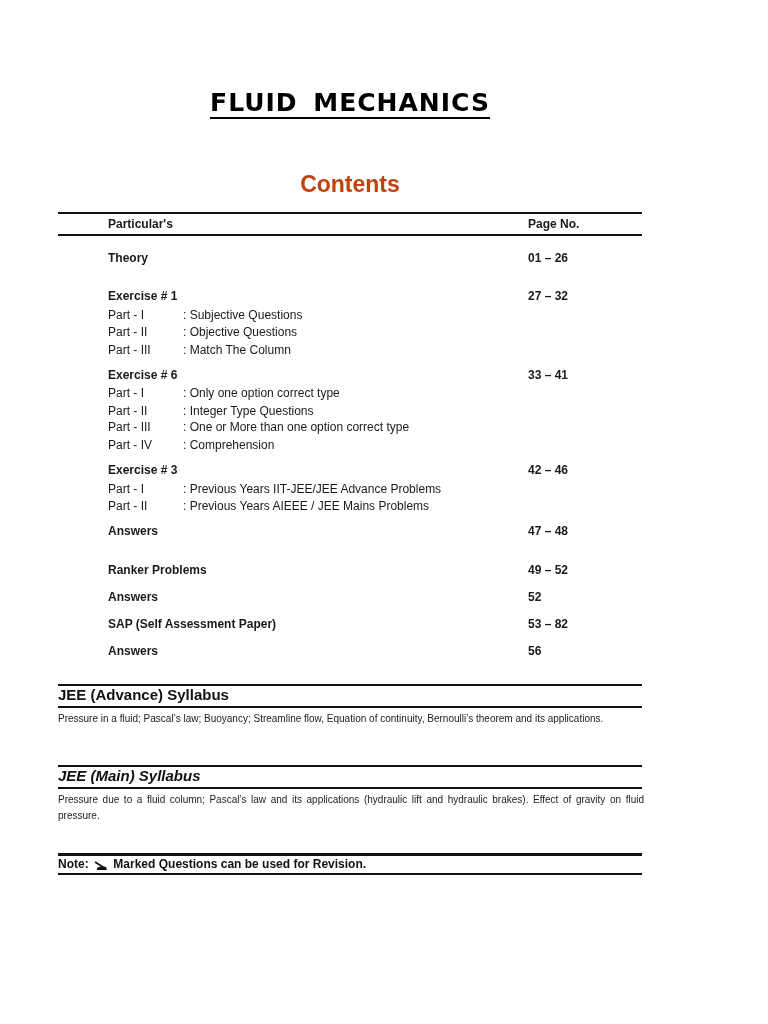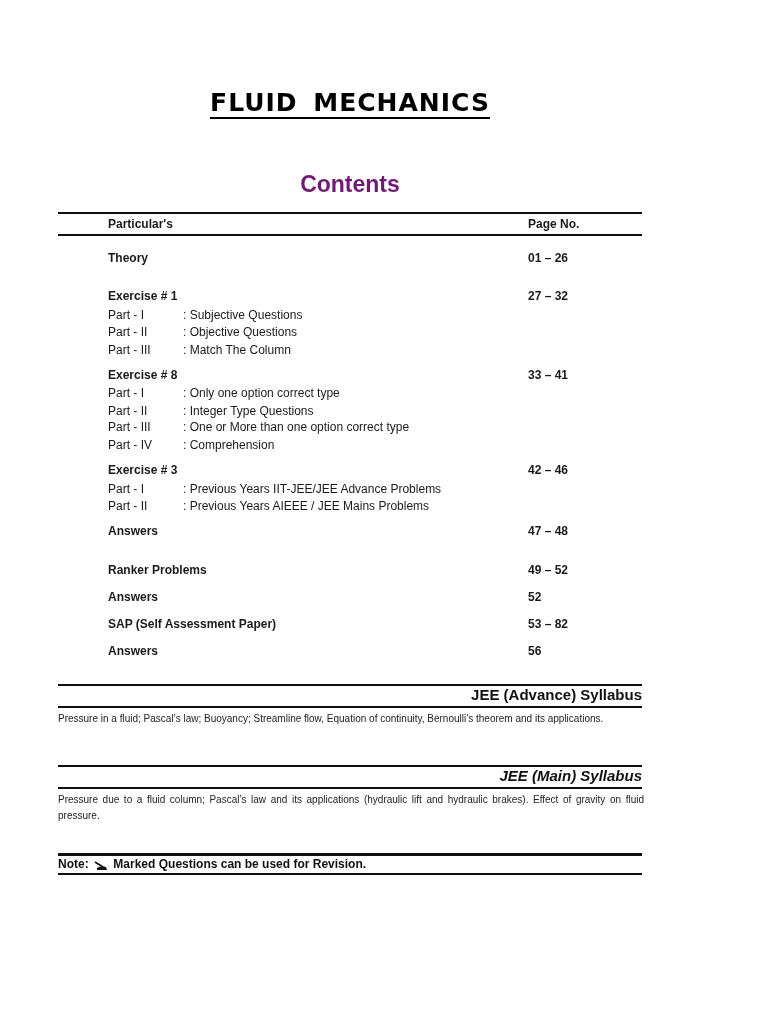--- a/index.html
+++ b/index.html
@@ -4,28 +4,28 @@
 <style>
   html, body { margin: 0; padding: 0; background: #ffffff; }
   body { width: 768px; height: 1024px; position: relative; overflow: hidden; color: #111; font-family: "Liberation Sans", sans-serif; }
   .abs { position: absolute; }
   .title {
     left: 0; width: 700px; top: 88px; text-align: center;
     font-family: "DejaVu Sans", sans-serif; font-weight: bold; font-size: 25px;
     letter-spacing: 1px; color: #000;
   }
   .title span { border-bottom: 2px solid #000; padding-bottom: 0px; display: inline-block; line-height: 28px; word-spacing: 6px; }
-  .contents-h { left: 0; width: 700px; top: 171px; text-align: center; font-weight: bold; font-size: 23px; color: #701a75; }
+  .contents-h { left: 0; width: 700px; top: 171px; text-align: center; font-weight: bold; font-size: 23px; color: #c2410c; }
   .rule { left: 58px; width: 584px; height: 2px; background: #111; }
   .txt { font-size: 12px; line-height: 14px; color: #1a1a1a; white-space: nowrap; }
   .b { font-weight: bold; }
   .part-label { left: 108px; }
   .part-desc { left: 183px; }
   .page { left: 528px; }
-  .sec-head { left: 58px; width: 584px; text-align: right; font-size: 15px; font-weight: bold; color: #111; }
+  .sec-head { left: 58px; width: 584px; text-align: left; font-size: 15px; font-weight: bold; color: #111; }
   .para { left: 58px; width: 586px; font-size: 10px; line-height: 16px; color: #222; text-align: justify; }
   .note { left: 58px; font-size: 12px; font-weight: bold; color: #111; }
   .note-icon { display: inline-block; width: 14px; height: 10px; vertical-align: middle; margin: 0 2px 0 2px; }
 </style>
 </head>
 <body>
 
 <div class="abs title"><span>FLUID MECHANICS</span></div>
 <div class="abs contents-h">Contents</div>
 
@@ -39,21 +39,21 @@
 
 <div class="abs txt b part-label" style="top:289px;">Exercise # 1</div>
 <div class="abs txt b page" style="top:289px;">27 – 32</div>
 <div class="abs txt part-label" style="top:308px;">Part - I</div>
 <div class="abs txt part-desc" style="top:308px;">: Subjective Questions</div>
 <div class="abs txt part-label" style="top:325px;">Part - II</div>
 <div class="abs txt part-desc" style="top:325px;">: Objective Questions</div>
 <div class="abs txt part-label" style="top:343px;">Part - III</div>
 <div class="abs txt part-desc" style="top:343px;">: Match The Column</div>
 
-<div class="abs txt b part-label" style="top:368px;">Exercise # 8</div>
+<div class="abs txt b part-label" style="top:368px;">Exercise # 6</div>
 <div class="abs txt b page" style="top:368px;">33 – 41</div>
 <div class="abs txt part-label" style="top:386px;">Part - I</div>
 <div class="abs txt part-desc" style="top:386px;">:  Only one option correct type</div>
 <div class="abs txt part-label" style="top:404px;">Part - II</div>
 <div class="abs txt part-desc" style="top:404px;">:  Integer Type Questions</div>
 <div class="abs txt part-label" style="top:420px;">Part - III</div>
 <div class="abs txt part-desc" style="top:420px;">:  One or More than one option correct type</div>
 <div class="abs txt part-label" style="top:438px;">Part - IV</div>
 <div class="abs txt part-desc" style="top:438px;">:  Comprehension</div>
 

